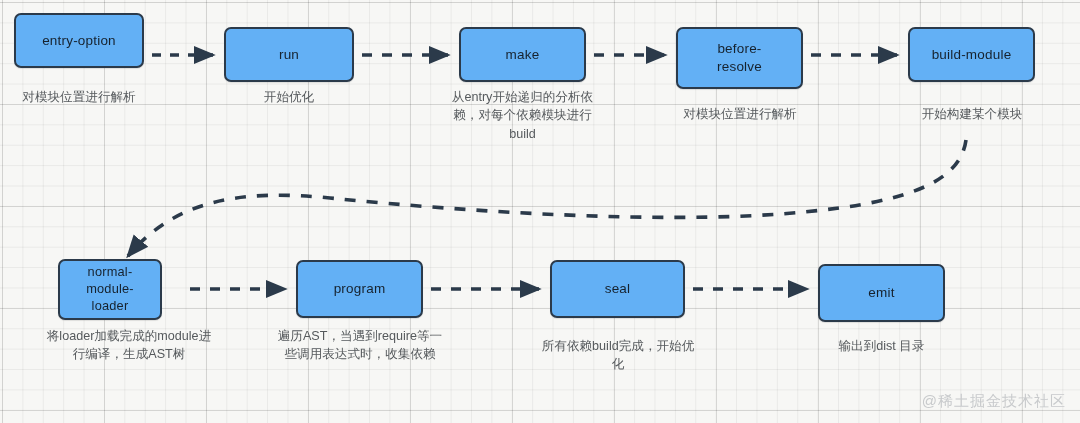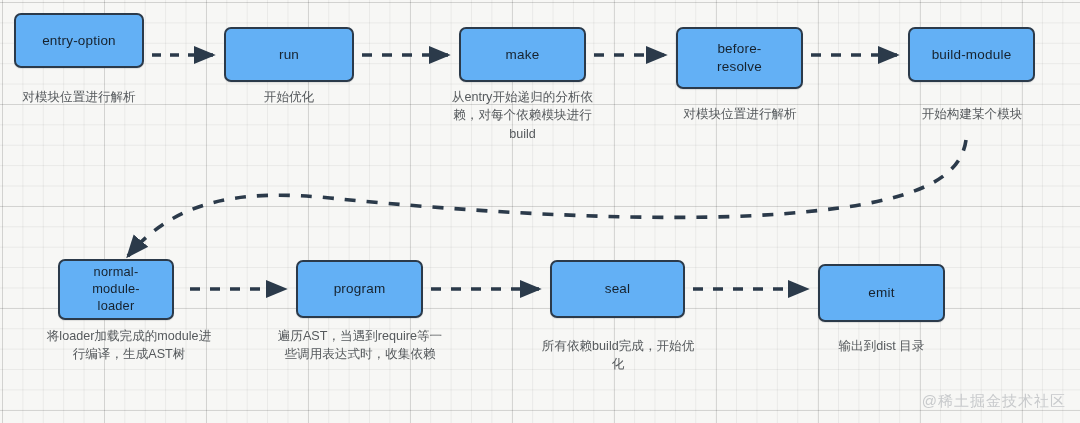--- a/index.html
+++ b/index.html
@@ -125,21 +125,21 @@
     <span class="node-label">before-
 resolve</span>
   </div>
   <div class="caption" style="left:664px; top:105px; width:152px;text-align:center;">对模块位置进行解析</div>
 
   <div class="node" style="left:908px; top:27px; width:127px; height:55px;">
     <span class="node-label">build-module</span>
   </div>
   <div class="caption" style="left:896px; top:105px; width:152px;">开始构建某个模块</div>
 
-  <div class="node" style="left:58px; top:259px; width:116px; height:61px; font-size:12.8px;">
+  <div class="node" style="left:58px; top:259px; width:104px; height:61px; font-size:12.8px;">
     <span class="node-label">normal-
 module-
 loader</span>
   </div>
   <div class="caption" style="left:38px; top:327px; width:166px;margin-left:8px;">将loader加载完成的module进行编译，生成AST树</div>
 
   <div class="node" style="left:296px; top:260px; width:127px; height:58px;">
     <span class="node-label">program</span>
   </div>
   <div class="caption" style="left:277px; top:327px; width:166px;">遍历AST，当遇到require等一些调用表达式时，收集依赖</div>

